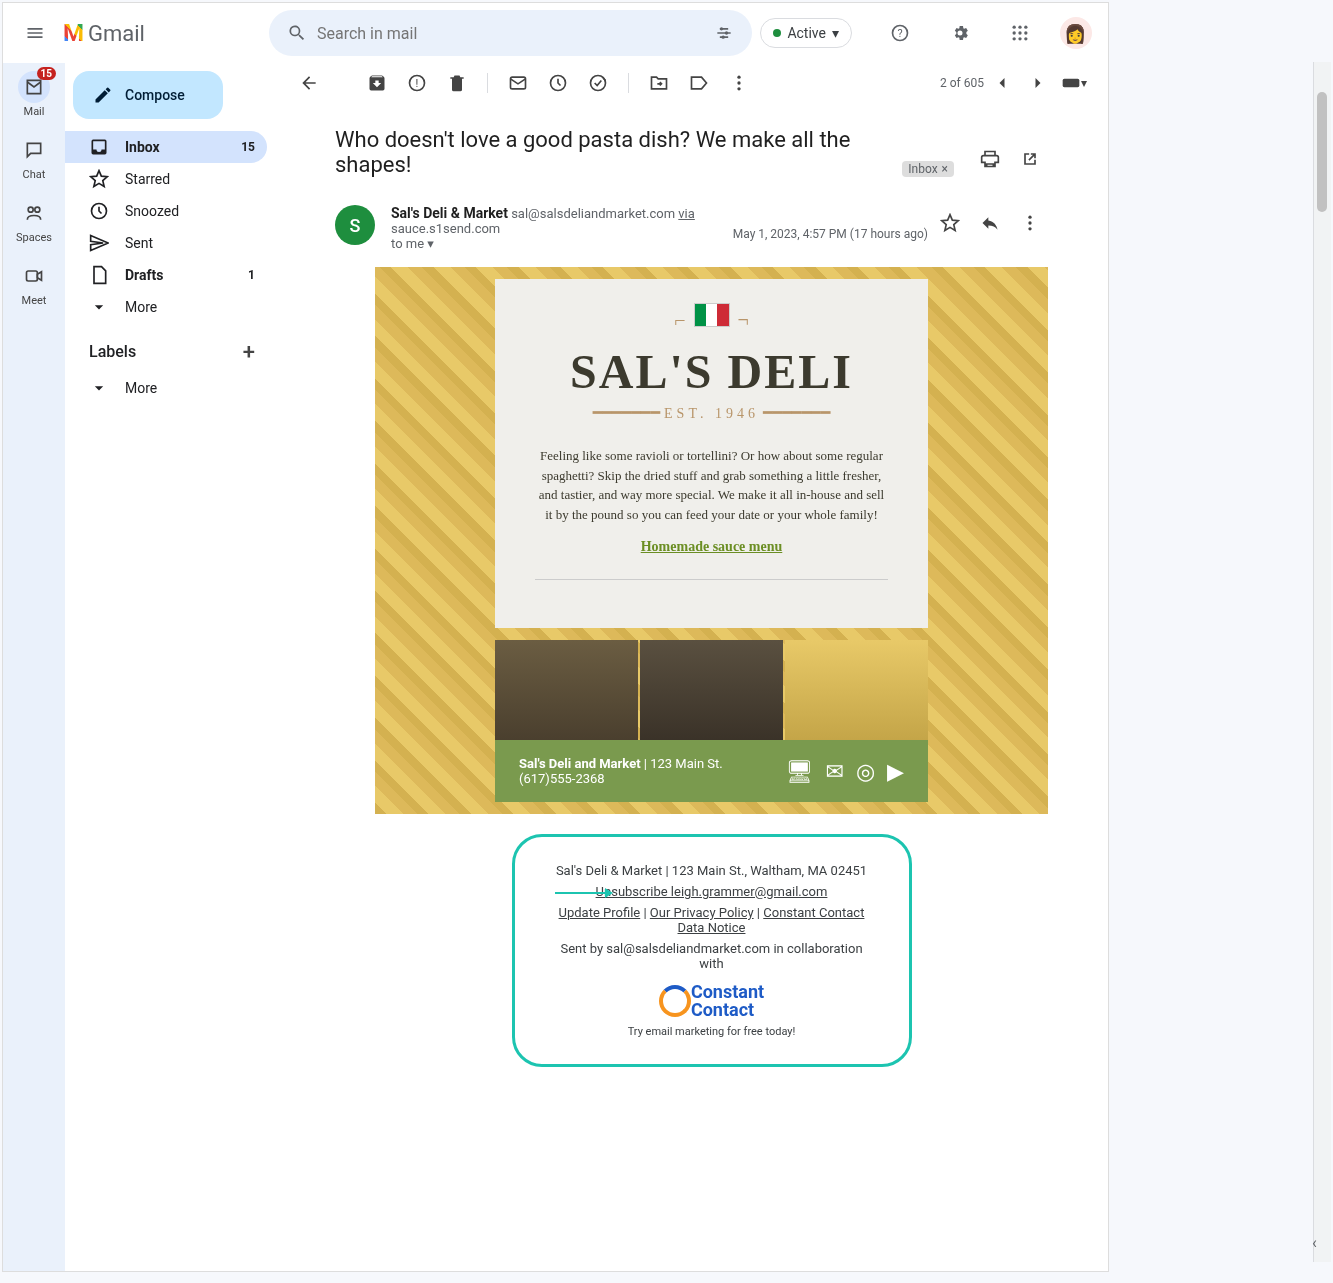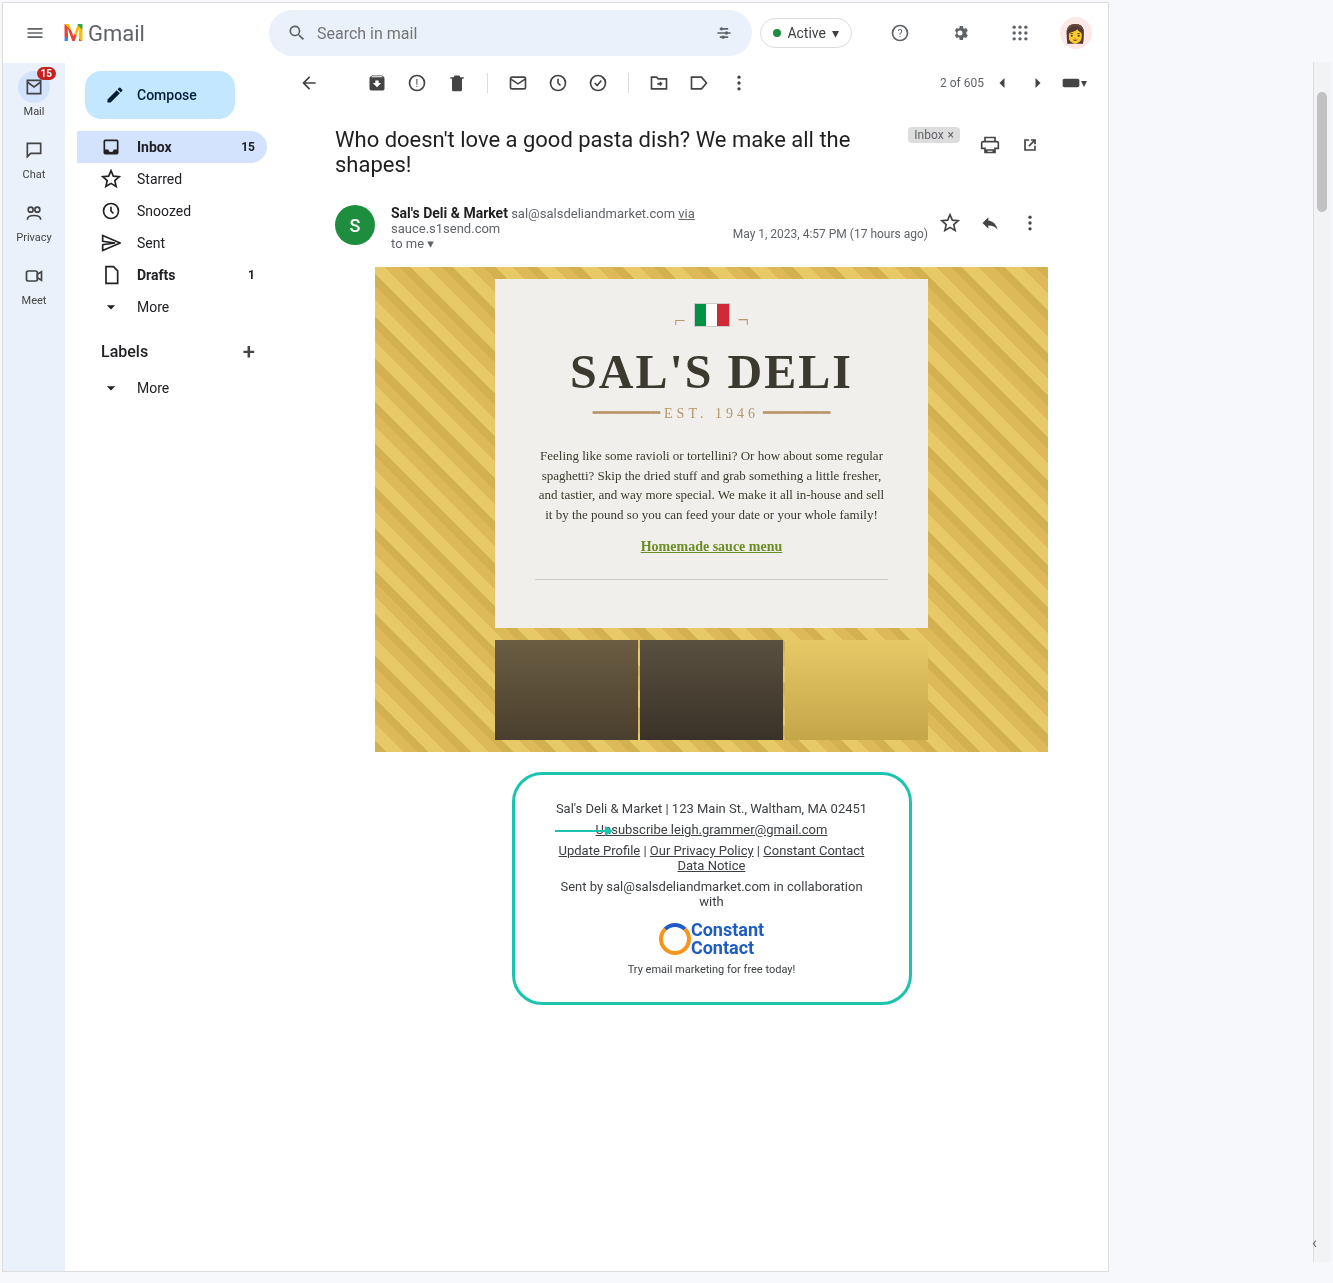--- a/index.html
+++ b/index.html
@@ -17,34 +17,34 @@
 .status-chip{display:flex;align-items:center;gap:6px;border:1px solid #dadce0;border-radius:18px;padding:6px 12px;font-size:14px;color:#3c4043;margin-right:8px}
 .dot{width:8px;height:8px;background:#1e8e3e;border-radius:50%}
 .hdr-ic{width:40px;height:40px;display:flex;align-items:center;justify-content:center;color:#5f6368;cursor:pointer;border-radius:50%}
 .avatar{width:32px;height:32px;border-radius:50%;background:#fce8e6;display:flex;align-items:center;justify-content:center;font-size:18px}
 .body{display:flex;height:calc(100% - 60px)}
 .leftbar{width:62px;background:#eaf1fb;display:flex;flex-direction:column;align-items:center;padding-top:8px;gap:16px}
 .lb-item{width:56px;display:flex;flex-direction:column;align-items:center;gap:2px;color:#444;font-size:11px;cursor:pointer;position:relative}
 .lb-ic{width:32px;height:32px;border-radius:16px;display:flex;align-items:center;justify-content:center;color:#444}
 .lb-ic.sel{background:#d3e3fd}
 .lb-badge{position:absolute;top:-4px;right:6px;background:#c5221f;color:#fff;font-size:10px;font-weight:700;border-radius:8px;padding:1px 4px;min-width:16px;text-align:center}
-.sidebar{width:210px;padding:8px 8px 0 12px}
+.sidebar{width:210px;padding:8px 8px 0 0}
 .compose{display:flex;align-items:center;gap:12px;background:#c2e7ff;border-radius:16px;padding:14px 20px;font-size:14px;font-weight:500;color:#001d35;margin:0 0 12px 8px;cursor:pointer;width:150px}
 .nav-item{display:flex;align-items:center;gap:16px;height:32px;border-radius:0 16px 16px 0;padding:0 12px 0 24px;font-size:14px;color:#202124;cursor:pointer}
 .nav-item.sel{background:#d3e3fd;font-weight:700}
 .nav-item .cnt{margin-left:auto;font-size:12px}
 .nav-item.bold{font-weight:700}
 .labels-hdr{display:flex;align-items:center;justify-content:space-between;padding:16px 12px 8px 24px;font-size:16px;font-weight:500;color:#202124}
 .main{flex:1;background:#fff;border-radius:16px 0 0 0;margin-top:-4px;display:flex;flex-direction:column;overflow:hidden}
 .toolbar{display:flex;align-items:center;height:48px;padding:0 16px;gap:4px}
 .tb-ic{width:36px;height:36px;display:flex;align-items:center;justify-content:center;color:#444;cursor:pointer;border-radius:50%}
 .tb-sep{width:1px;height:20px;background:#dadce0;margin:0 8px}
 .tb-right{margin-left:auto;display:flex;align-items:center;gap:0;font-size:12px;color:#5f6368}
 .content{flex:1;overflow-y:auto;padding:8px 60px 20px 60px}
-.subject{display:flex;align-items:flex-start;gap:12px;padding:12px 0}
+.subject{display:flex;align-items:flex-end;gap:18px;padding:12px 0}
 .subject h2{font-size:22px;font-weight:400;color:#1f1f1f}
 .chip{background:#ddd;border-radius:4px;padding:1px 6px;font-size:12px;color:#5f6368;display:flex;align-items:center;gap:4px}
 .chip-x{cursor:pointer}
 .subj-actions{margin-left:auto;display:flex;gap:4px}
 .msg-hdr{display:flex;align-items:flex-start;gap:16px;padding:16px 0 8px 0}
 .sender-av{width:40px;height:40px;border-radius:50%;background:#1e8e3e;color:#fff;display:flex;align-items:center;justify-content:center;font-size:18px;font-weight:500;flex-shrink:0}
 .sender-info{flex:1;font-size:13px;color:#5f6368}
 .sender-info b{color:#1f1f1f;font-size:14px}
 .via{text-decoration:underline}
 .msg-actions{display:flex;align-items:flex-end;gap:4px;color:#5f6368;font-size:12px}
@@ -168,21 +168,21 @@
       <span>Chat</span>
     </div>
     <div class="lb-item">
       <div class="lb-ic">
             <svg viewBox="0 0 24 24">
               <circle cx="8" cy="8" r="3" fill="none" stroke="currentColor" stroke-width="2"></circle>
               <circle cx="16" cy="8" r="3" fill="none" stroke="currentColor" stroke-width="2"></circle>
               <path d="M4 20c0-3 3-5 8-5s8 2 8 5" fill="none" stroke="currentColor" stroke-width="2"></path>
             </svg>
           </div>
-      <span>Privacy</span>
+      <span>Spaces</span>
     </div>
     <div class="lb-item">
       <div class="lb-ic">
             <svg viewBox="0 0 24 24">
               <rect x="3" y="6" width="13" height="12" rx="2" fill="none" stroke="currentColor" stroke-width="2"></rect>
               <path d="M16 10l5-3v10l-5-3z" fill="none" stroke="currentColor" stroke-width="2"></path>
             </svg>
           </div>
       <span>Meet</span>
     </div>
@@ -387,20 +387,32 @@
             <p class="deli-text">Feeling like some ravioli or tortellini? Or how about some regular spaghetti? Skip the dried stuff and grab something a little fresher, and tastier, and way more special. We make it all in-house and sell it by the pound so you can feed your date or your whole family!</p>
             <a class="deli-link">Homemade sauce menu</a>
             <hr class="deli-hr">
           </div>
           <div style="height:12px"></div>
           <div class="deli-thumbs">
             <div class="thumb"></div>
             <div class="thumb"></div>
             <div class="thumb"></div>
           </div>
+          <div class="deli-footer">
+            <div>
+              <div><b>Sal's Deli and Market</b><span> | 123 Main St.</span></div>
+              <div>(617)555-2368</div>
+            </div>
+            <div class="deli-social">
+              <span>🖥</span>
+              <span>✉</span>
+              <span>◎</span>
+              <span>▶</span>
+            </div>
+          </div>
           <div style="height:12px"></div>
         </div>
 
         <div class="callout">
           <span class="arrow"></span>
           <div class="row">Sal's Deli &amp; Market | 123 Main St., Waltham, MA 02451</div>
           <div class="row"><a>Unsubscribe leigh.grammer@gmail.com</a></div>
           <div class="row">
             <a>Update Profile</a> | 
             <a>Our Privacy Policy</a> | 

